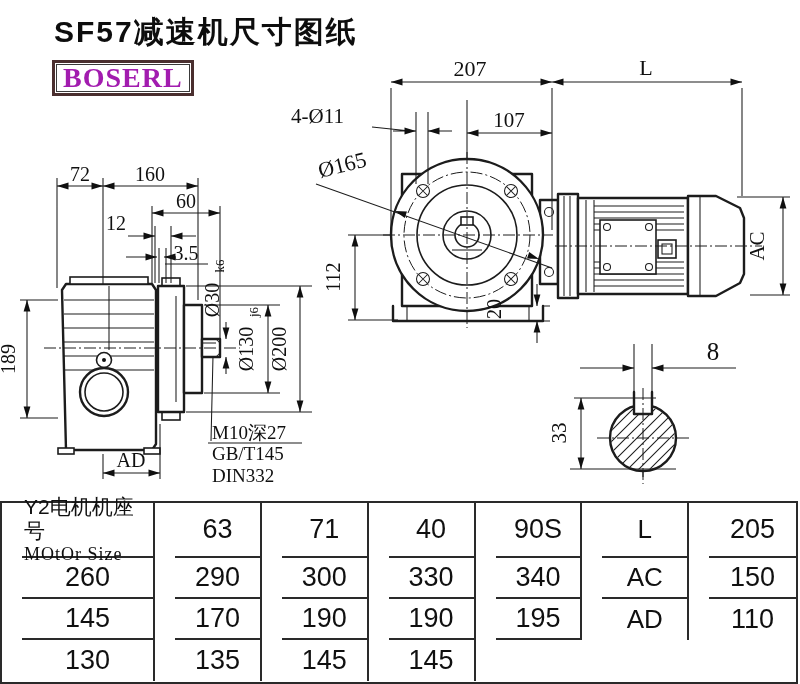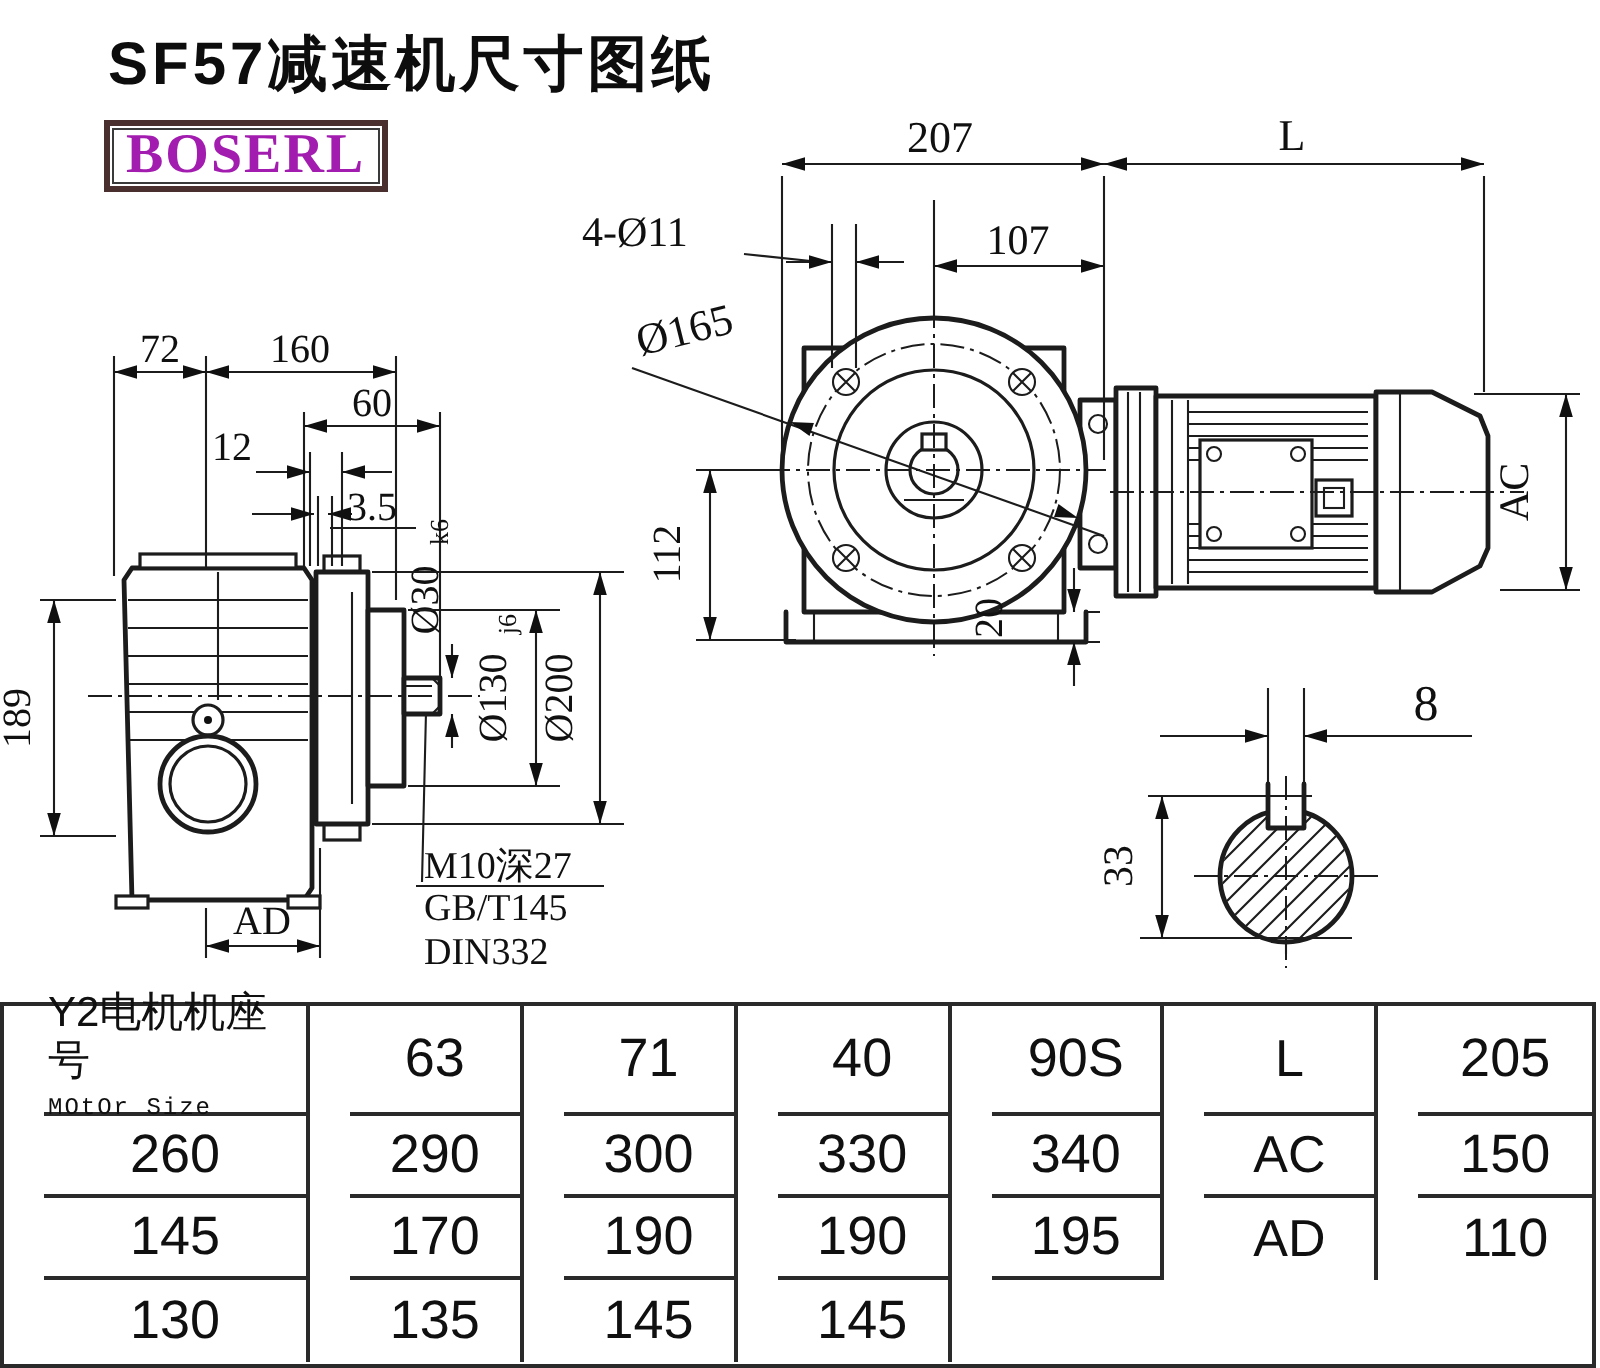--- a/index.html
+++ b/index.html
@@ -16,21 +16,21 @@
   .wf{fill:#ffffff;}
   .ar{fill:#101010;stroke:none;}
   .dt{font-size:20px;}
   
   #dimtable{position:absolute;left:0;top:501px;width:794px;height:179px;border:2px solid #2a2a2a;display:grid;grid-template-columns:153px repeat(6,1fr);grid-template-rows:55px 41px 41px 41px;background:#fff;}
   #dimtable .cell{border-right:2px solid #2a2a2a;border-bottom:2px solid #2a2a2a;display:flex;align-items:center;justify-content:center;font-size:27px;color:#101010;margin-left:20px;}
   #dimtable .cell:nth-child(7n){border-right:none;}
   #dimtable .cell.lastrow{border-bottom:none;}
   #dimtable .hed{flex-direction:column;align-items:flex-start;justify-content:center;padding-left:2px;}
   #dimtable .hed .l1{font-size:21px;line-height:24px;}
-  #dimtable .hed .l2{font-family:Liberation Mono, monospace;font-size:12px;line-height:22px;letter-spacing:1px;}
+  #dimtable .hed .l2{font-family:Liberation Serif, serif;font-size:18px;line-height:22px;letter-spacing:1px;}
   #dimtable .rowlab{font-size:26px;}
 </style>
 </head>
 <body>
 
 <div id="page">
 
   <div id="title">SF57减速机尺寸图纸</div>
   <div id="logo">
     <div class="inner">

